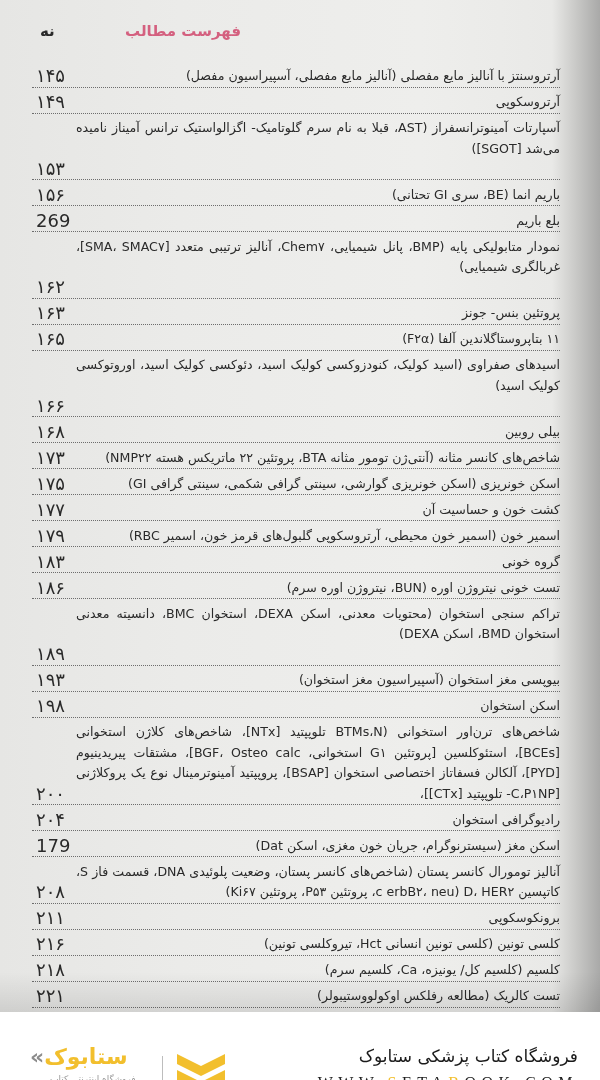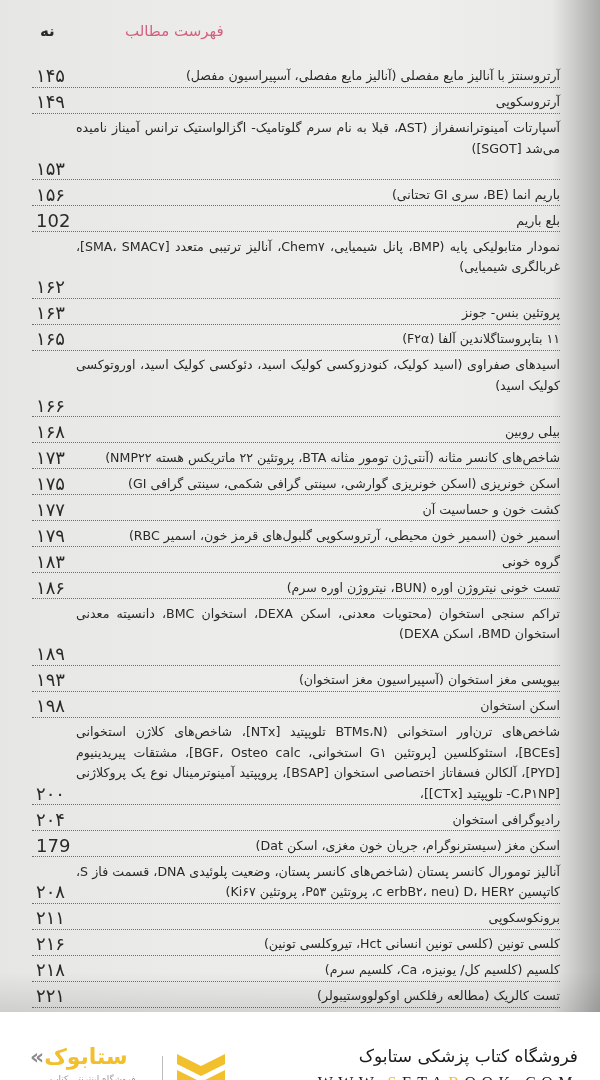--- a/index.html
+++ b/index.html
@@ -28,21 +28,21 @@
       top: 22px; left: 30px; right: 40px;
       height: 24px;
       direction: rtl;
     }
     .running-head .page-num {
       position: absolute; left: 10px; top: 0;
       font-size: 15px; font-weight: bold; color: #2a2a2a; text-align: right;
     }
     .running-head .section-title {
       position: absolute; left: 95px; top: 0;
-      font-size: 15px; font-weight: normal; color: #d4607f;
+      font-size: 15px; font-weight: bold; color: #d4607f;
     }
     .toc {
       position: absolute;
       top: 66px; left: 32px; right: 40px;
       direction: rtl;
     }
     .entry {
       position: relative;
       font-size: 12.6px;
       line-height: 20.5px;
@@ -119,21 +119,21 @@
   <div class="running-head">
     <span class="section-title">فهرست مطالب</span>
     <span class="page-num">نه</span>
   </div>
 
   <div class="toc">
     <div class="entry"><span class="title">آرتروسنتز با آنالیز مایع مفصلی (آنالیز مایع مفصلی، آسپیراسیون مفصل)</span><span class="pg">۱۴۵</span></div>
     <div class="entry"><span class="title">آرتروسکوپی</span><span class="pg">۱۴۹</span></div>
     <div class="entry multi"><span class="title">آسپارتات آمینوترانسفراز (AST، قبلا به نام سرم گلوتامیک- اگزالواستیک ترانس آمیناز نامیده می‌شد [SGOT])</span><span class="pg">۱۵۳</span></div>
     <div class="entry"><span class="title">باریم انما (BE، سری GI تحتانی)</span><span class="pg">۱۵۶</span></div>
-    <div class="entry"><span class="title">بلع باریم</span><span class="pg">102</span></div>
+    <div class="entry"><span class="title">بلع باریم</span><span class="pg">269</span></div>
     <div class="entry multi"><span class="title">نمودار متابولیکی پایه (BMP، پانل شیمیایی، Chem۷، آنالیز ترتیبی متعدد [SMA، SMAC۷]، غربالگری شیمیایی)</span><span class="pg">۱۶۲</span></div>
     <div class="entry"><span class="title">پروتئین بنس- جونز</span><span class="pg">۱۶۳</span></div>
     <div class="entry"><span class="title">۱۱ بتاپروستاگلاندین آلفا (F۲α)</span><span class="pg">۱۶۵</span></div>
     <div class="entry multi"><span class="title">اسیدهای صفراوی (اسید کولیک، کنودزوکسی کولیک اسید، دئوکسی کولیک اسید، اوروتوکسی کولیک اسید)</span><span class="pg">۱۶۶</span></div>
     <div class="entry"><span class="title">بیلی روبین</span><span class="pg">۱۶۸</span></div>
     <div class="entry"><span class="title">شاخص‌های کانسر مثانه (آنتی‌ژن تومور مثانه BTA، پروتئین ۲۲ ماتریکس هسته NMP۲۲)</span><span class="pg">۱۷۳</span></div>
     <div class="entry"><span class="title">اسکن خونریزی (اسکن خونریزی گوارشی، سینتی گرافی شکمی، سینتی گرافی GI)</span><span class="pg">۱۷۵</span></div>
     <div class="entry"><span class="title">کشت خون و حساسیت آن</span><span class="pg">۱۷۷</span></div>
     <div class="entry"><span class="title">اسمیر خون (اسمیر خون محیطی، آرتروسکوپی گلبول‌های قرمز خون، اسمیر RBC)</span><span class="pg">۱۷۹</span></div>
     <div class="entry"><span class="title">گروه خونی</span><span class="pg">۱۸۳</span></div>

